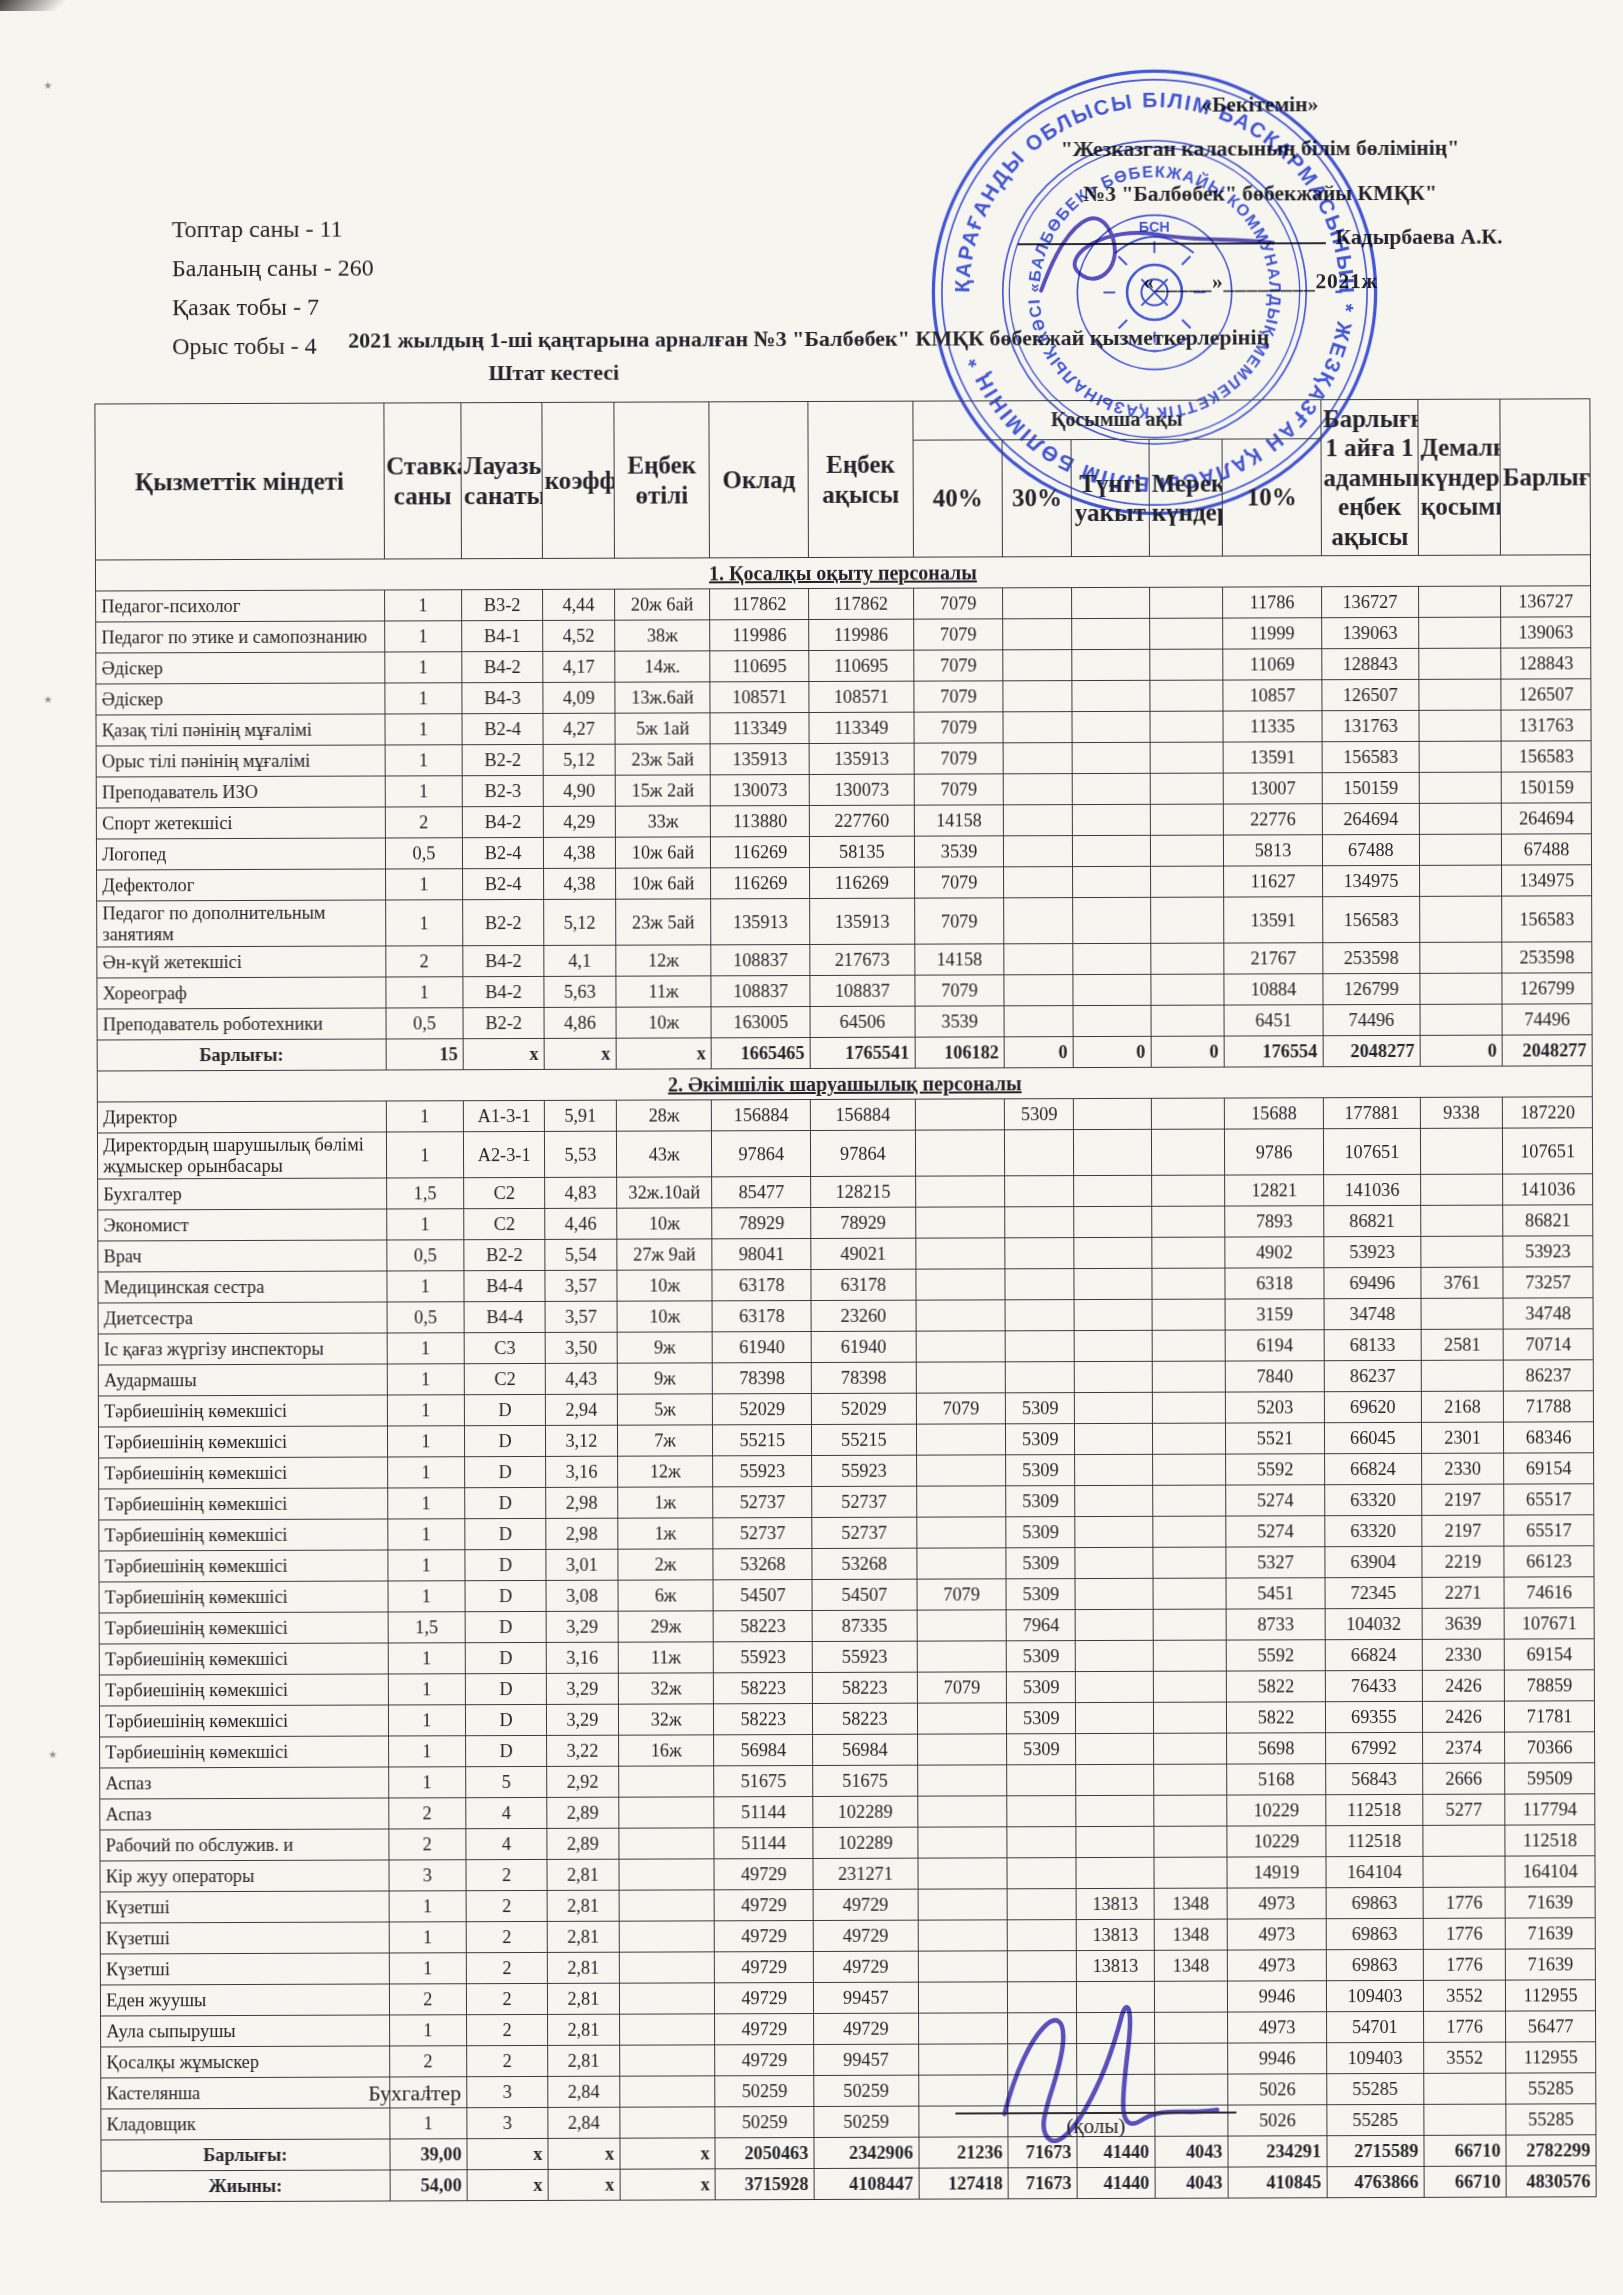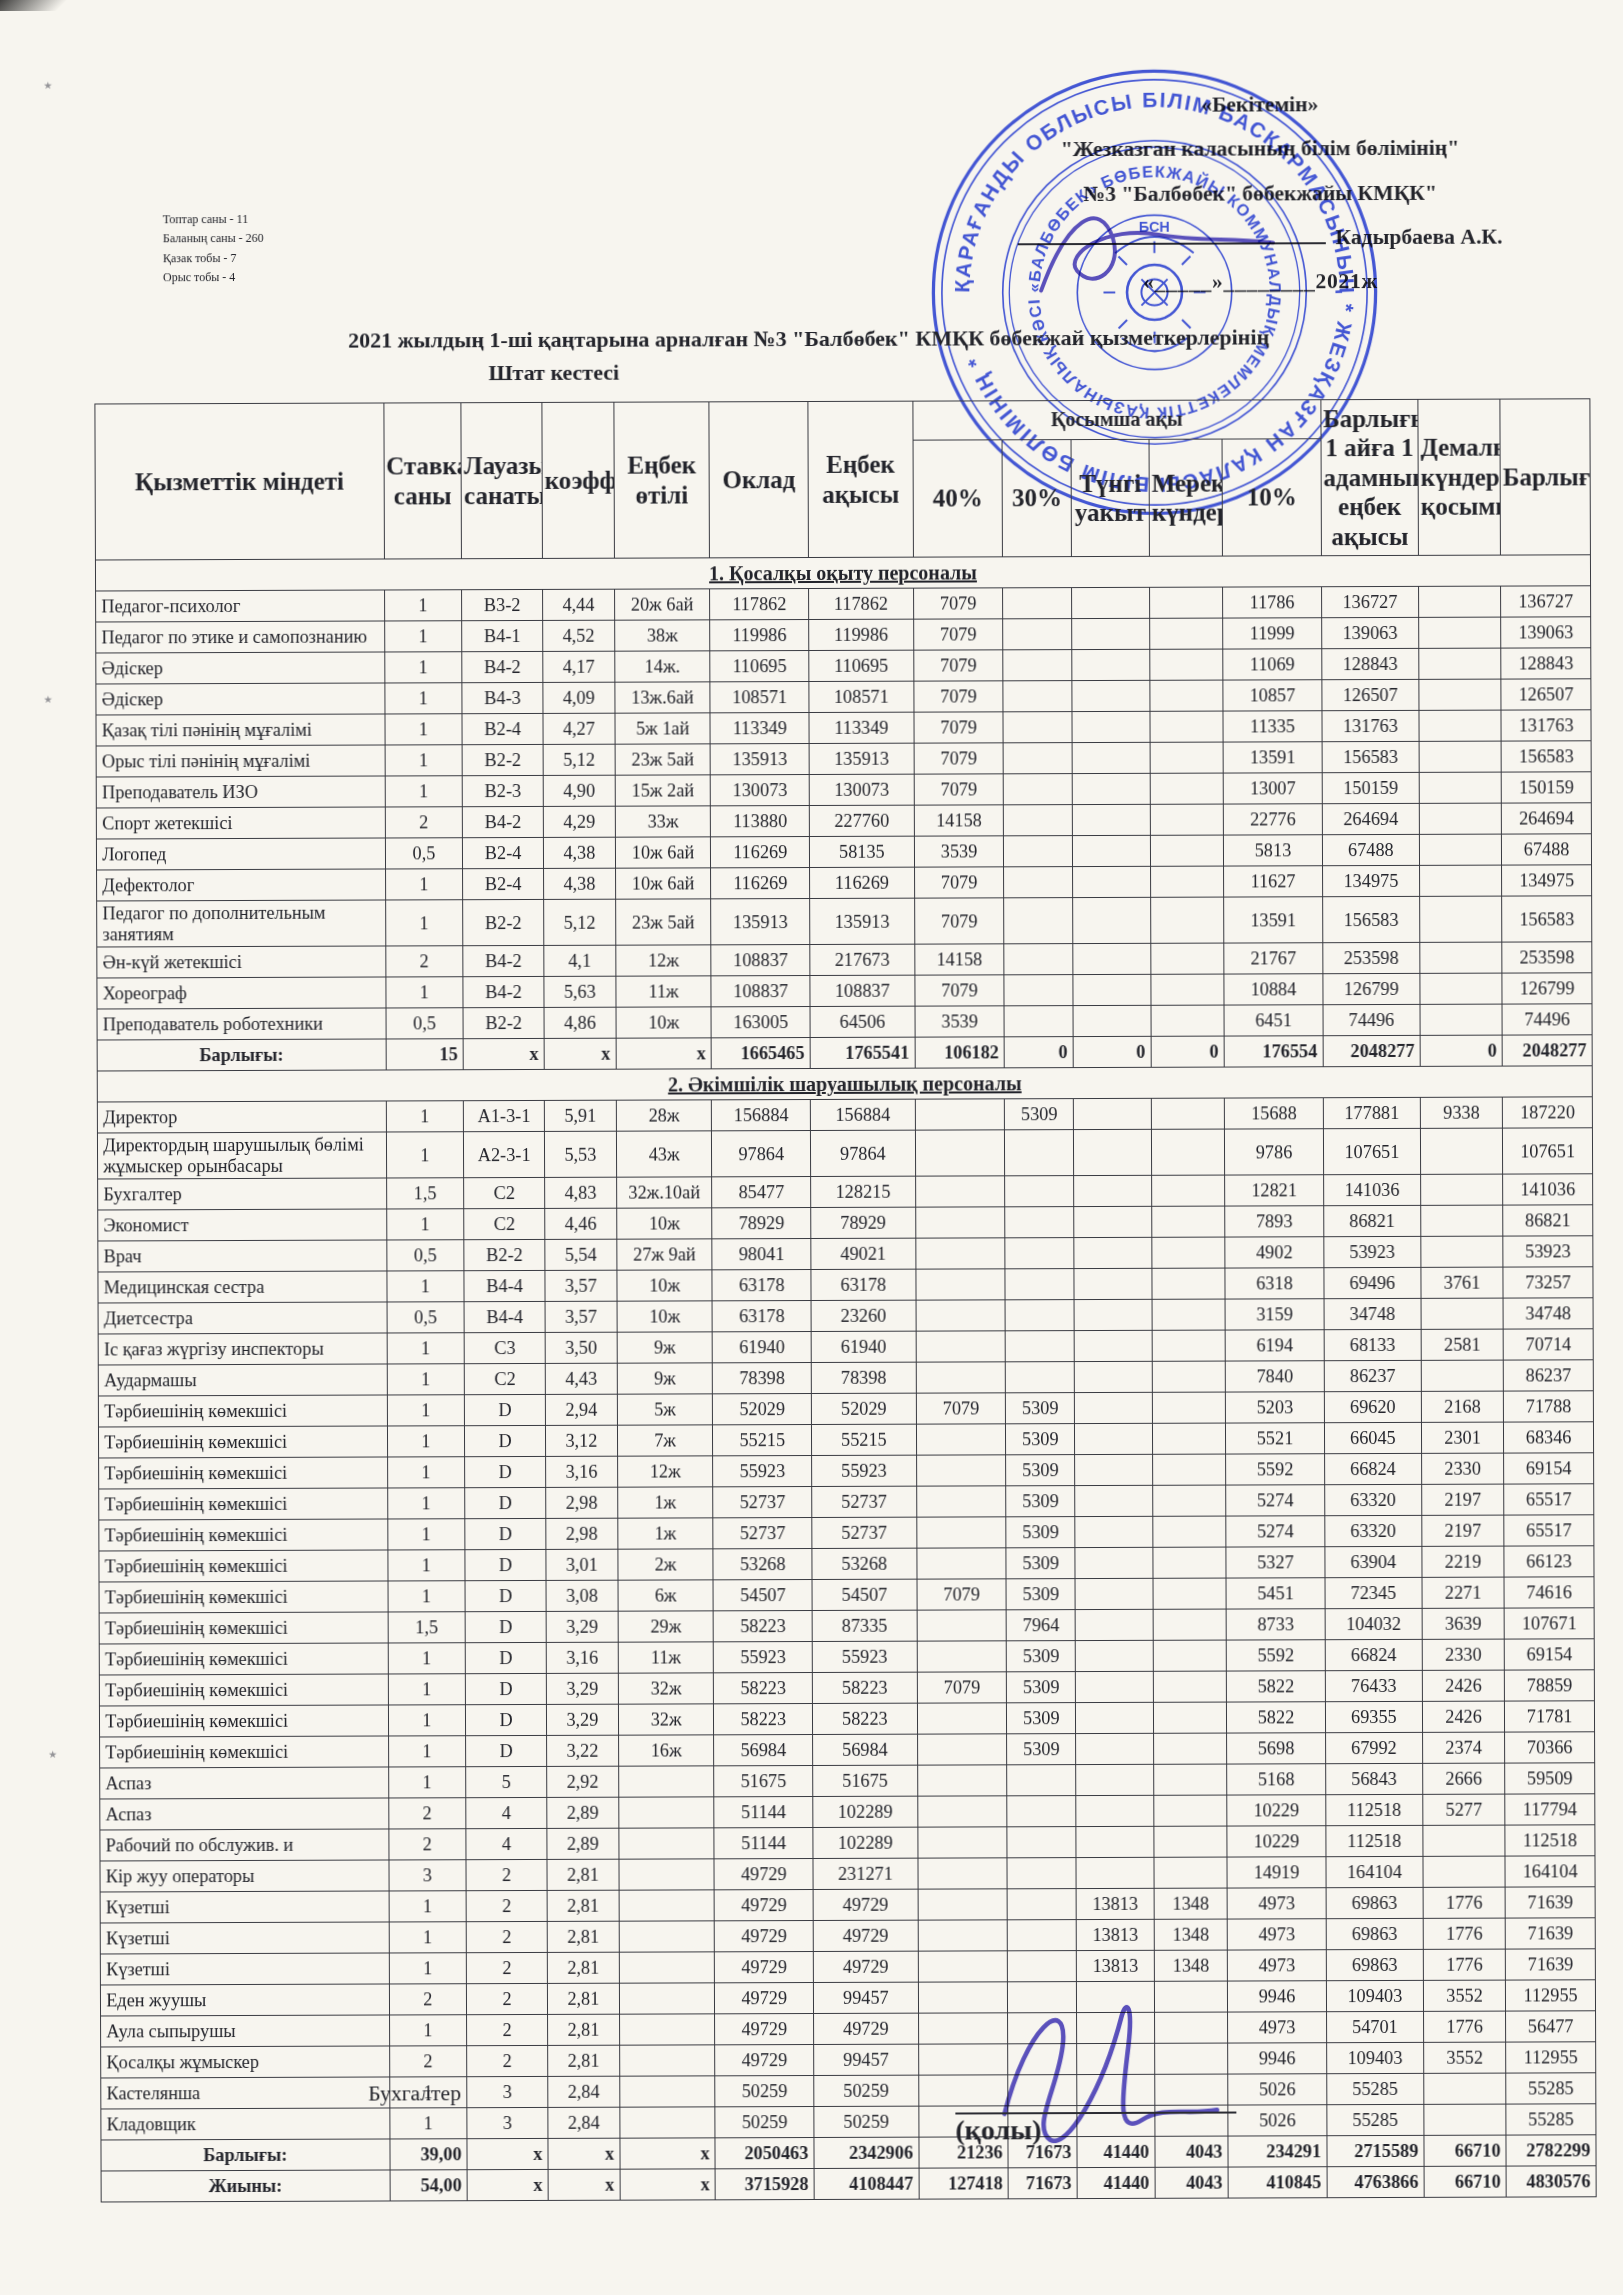--- a/index.html
+++ b/index.html
@@ -3,21 +3,21 @@
 <meta charset="utf-8">
 <style>
   html,body{margin:0;padding:0;background:#d8d5cf;}
   .doc{position:relative;width:1624px;height:2295px;background:#f7f5ef;overflow:hidden;
        font-family:"Liberation Serif","DejaVu Serif",serif;color:#23242b;}
   .doc::before{content:"";position:absolute;left:0;top:0;width:79px;height:10.5px;
        background:linear-gradient(135deg,rgba(20,20,20,.8),rgba(20,20,20,0) 75%);}
   .tilt{position:absolute;inset:0;transform:rotate(-0.2deg);}
 
   
-  .info{position:absolute;left:166px;top:208px;font-size:12px;line-height:1.62;}
+  .info{position:absolute;left:175px;top:208px;font-size:24px;line-height:1.62;}
 
   
   .approve{position:absolute;left:936px;top:84px;width:655px;text-align:center;
            font-size:21.6px;line-height:2.05;font-weight:bold;}
   .sig-underline{display:inline-block;width:308px;border-bottom:2px solid #2b2c33;height:22px;margin-right:9.2px;}
   .date-line{letter-spacing:0.7px;}
 
   
   .stamp{position:absolute;left:922px;top:58px;width:471px;height:471px;opacity:.88;
          mix-blend-mode:multiply;pointer-events:none;}
@@ -40,21 +40,21 @@
   td{font-size:18.3px;padding:2px 5.2px;height:26px;line-height:1.12;vertical-align:middle;}
   .c-name{text-align:left;}
   .c-num{text-align:center;}
   tr.total td,tr.grand td{font-weight:bold;text-align:right;}
   tr.total td:first-child,tr.grand td:first-child{text-align:center;}
   td.section-title{text-align:center;font-weight:bold;text-decoration:underline;
                    font-size:20px;height:27.5px;padding:1.3px;}
 
   
   .accountant{position:absolute;left:365px;top:2080px;font-size:21.6px;}
-  .sign-block{position:absolute;left:952px;top:2113px;width:281px;font-size:28px;font-weight:bold;}
+  .sign-block{position:absolute;left:952px;top:2113px;width:281px;text-align:center;font-size:21px;}
   .sign-line{border-top:2px solid #2b2c33;width:100%;height:0;}
   .speck{position:absolute;font-size:17px;color:#6a6a72;opacity:.7;}
 </style>
 </head>
 <body>
 
 <div class="doc">
   <div class="tilt">
 
     <div class="info">

